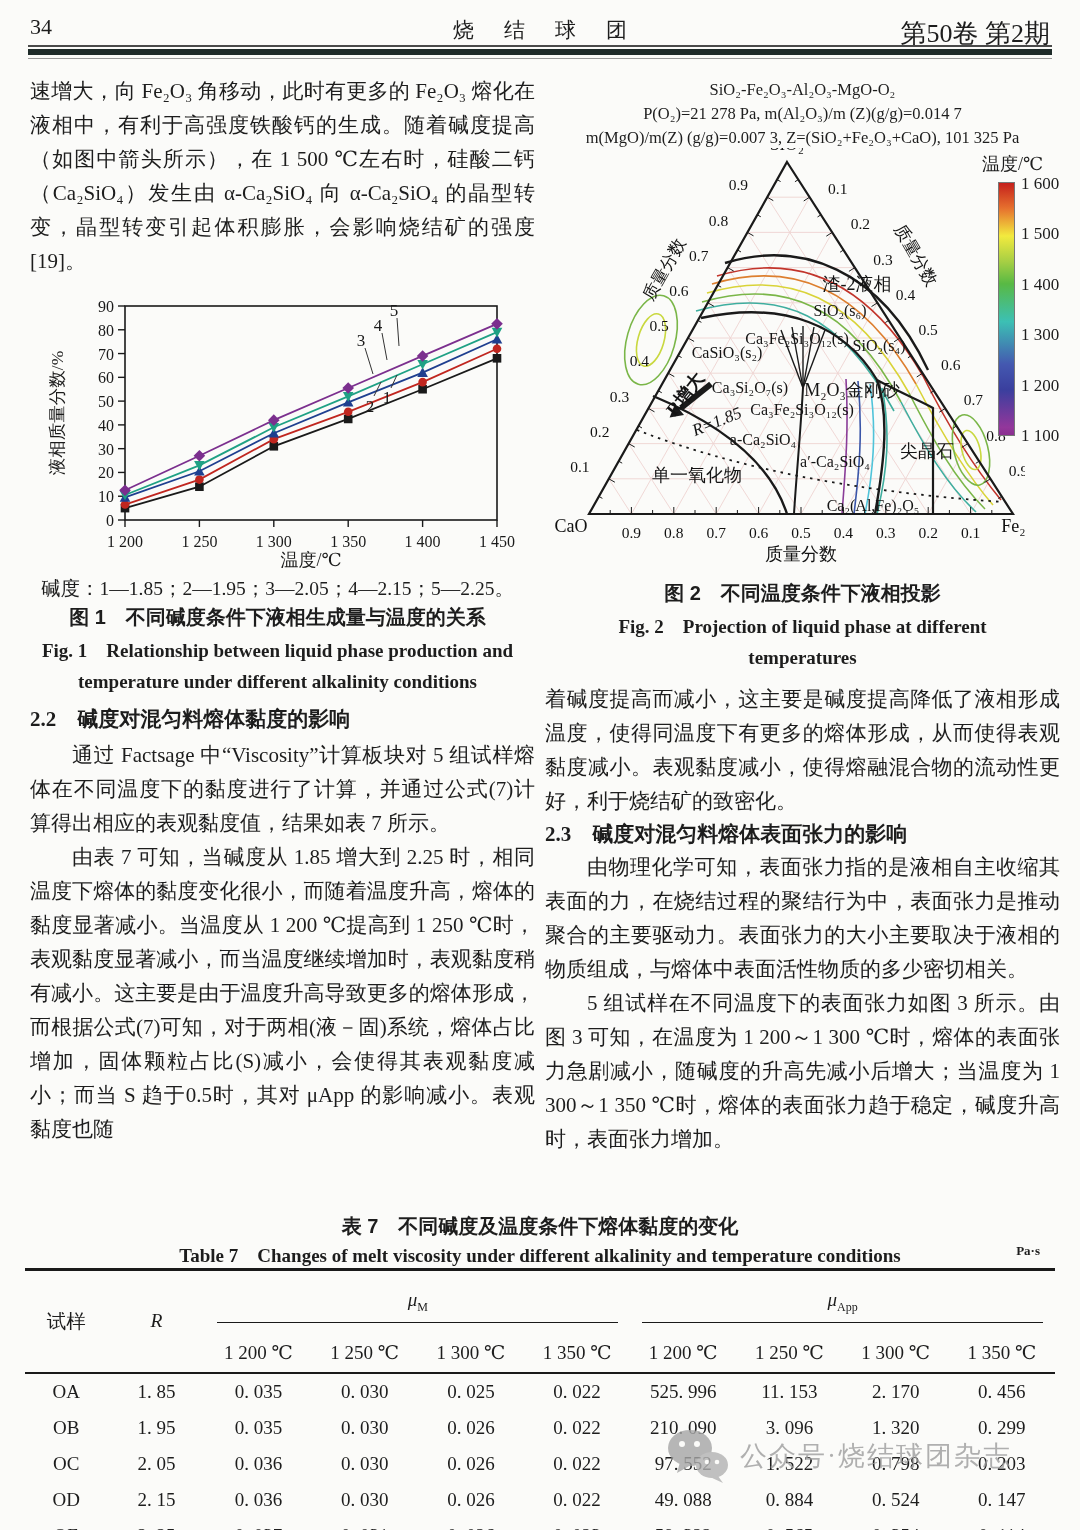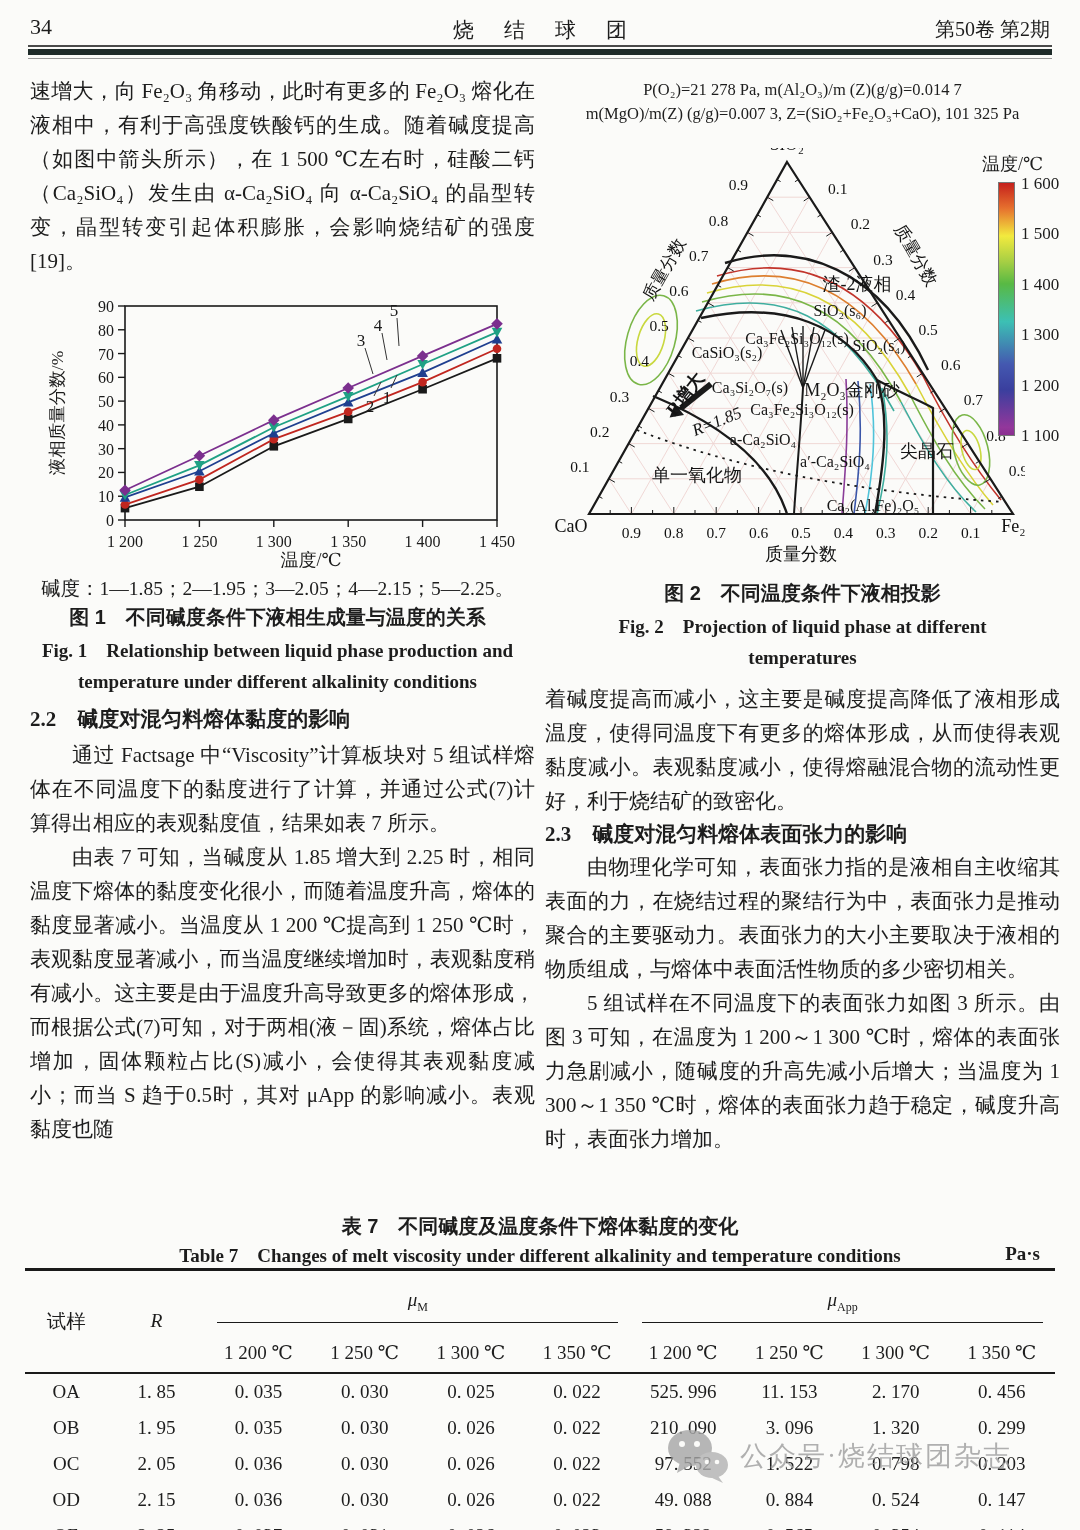--- a/index.html
+++ b/index.html
@@ -3,21 +3,21 @@
 <meta charset="utf-8">
 <style>
   html,body{margin:0;padding:0;}
   body{background:#e8e8e8;}
   #page{position:relative;width:1080px;height:1530px;background:#fbfbf9;margin:0 auto;
         font-family:"Liberation Serif","DejaVu Serif",serif;color:#1d1d1d;overflow:hidden;}
   .abs{position:absolute;}
   
   .hdr-num{left:30px;top:14px;font-size:22px;}
   .hdr-title{left:0;right:0;top:16px;text-align:center;font-size:21px;letter-spacing:30px;text-indent:30px;}
-  .hdr-issue{right:30px;top:16px;font-size:20px;}
+  .hdr-issue{right:30px;top:16px;font-size:26px;}
   .rule-thin{left:28px;right:28px;height:1.5px;background:#4a4a4a;}
   .rule-thick{left:28px;right:28px;height:6px;background:#1e2b29;}
   .rule-gray{left:28px;right:28px;height:1px;background:#9a9a9a;}
   
   .para{font-size:21px;line-height:34px;text-align:justify;}
   .ind{text-indent:2em;}
   .h-sec{font-family:Liberation Serif, serif;font-weight:bold;font-size:21px;}
   .flow p{margin:0;}
   
   .cap-cn{font-family:"Liberation Sans","DejaVu Sans",sans-serif;font-weight:bold;font-size:20px;text-align:center;}
@@ -27,21 +27,21 @@
   
   .tl{position:absolute;transform:translate(-50%,-50%);font-size:16px;white-space:nowrap;color:#141414;}
   .tl-cn{font-size:18px;}
   .rot{transform-origin:center;}
   
   #cbar .bar{position:absolute;left:10px;top:30px;width:15px;height:252px;border:0.5px solid #777;
     background:linear-gradient(to bottom,#c5201c 0%,#e6702e 10%,#f2ea3e 21%,#a8cf44 31%,#58b944 40%,#3cc0b4 55%,#4458b0 72%,#3a3f9e 82%,#93379b 97%,#8a2f90 100%);}
   #cbar .cb-title{position:absolute;left:-6px;top:0px;font-size:18px;white-space:nowrap;}
   .cb-lab{position:absolute;left:33px;font-size:17px;white-space:nowrap;}
   
-  .tblcap-unit{font-weight:bold;font-size:19px;}
+  .tblcap-unit{font-weight:bold;font-size:13px;}
   table.tbl{width:100%;border-collapse:collapse;table-layout:fixed;
     border-top:3px solid #1a1a1a;border-bottom:3px solid #1a1a1a;font-size:19px;}
   table.tbl th,table.tbl td{text-align:center;font-weight:normal;padding:0;}
   .grp{display:block;margin:12px 12px;padding:6px 0 7px;border-bottom:1.5px solid #1a1a1a;}
   tr.temps th{padding:6px 0 8px;border-bottom:2px solid #1a1a1a;}
   th.span2{border-bottom:2px solid #1a1a1a;font-size:19.5px;}
   table.tbl td{height:36px;}
   .it{font-style:italic;}
   sub{font-size:12px;}
   
@@ -161,20 +161,21 @@
   <div class="abs cap-en" style="left:20px;top:671px;width:515px;">temperature under different alkalinity conditions</div>
 
   <div class="abs h-sec" style="left:30px;top:705px;width:505px;">2.2　碱度对混匀料熔体黏度的影响</div>
 
   <div class="abs flow" style="left:30px;top:738px;width:505px;">
     <p class="para ind">通过 Factsage 中“Viscosity”计算板块对 5 组试样熔体在不同温度下的黏度进行了计算，并通过公式(7)计算得出相应的表观黏度值，结果如表 7 所示。</p>
     <p class="para ind">由表 7 可知，当碱度从 1.85 增大到 2.25 时，相同温度下熔体的黏度变化很小，而随着温度升高，熔体的黏度显著减小。当温度从 1 200 ℃提高到 1 250 ℃时，表观黏度显著减小，而当温度继续增加时，表观黏度稍有减小。这主要是由于温度升高导致更多的熔体形成，而根据公式(7)可知，对于两相(液－固)系统，熔体占比增加，固体颗粒占比(S)减小，会使得其表观黏度减小；而当 S 趋于0.5时，其对 μApp 的影响减小。表观黏度也随</p>
   </div>
 
   <div class="abs fig2head" style="left:545px;top:78px;width:515px;">
+    <div>SiO₂-Fe₂O₃-Al₂O₃-MgO-O₂</div>
     <div>P(O₂)=21 278 Pa, m(Al₂O₃)/m (Z)(g/g)=0.014 7</div>
     <div>m(MgO)/m(Z) (g/g)=0.007 3, Z=(SiO₂+Fe₂O₃+CaO), 101 325 Pa</div>
   </div>
 
   <div class="abs" id="ternary" style="left:545px;top:148px;width:480px;height:420px;"><svg width="480" height="420">
         <g>
           <line x1="63.8" y1="330.8" x2="445.4" y2="330.8" stroke="#eed4d1" stroke-width="0.9"></line>
           <line x1="86.4" y1="366" x2="264.6" y2="49.2" stroke="#eed4d1" stroke-width="0.9"></line>
           <line x1="86.4" y1="366" x2="63.8" y2="330.8" stroke="#eed4d1" stroke-width="0.9"></line>
           <line x1="83.6" y1="295.6" x2="422.8" y2="295.6" stroke="#eed4d1" stroke-width="0.9"></line>

